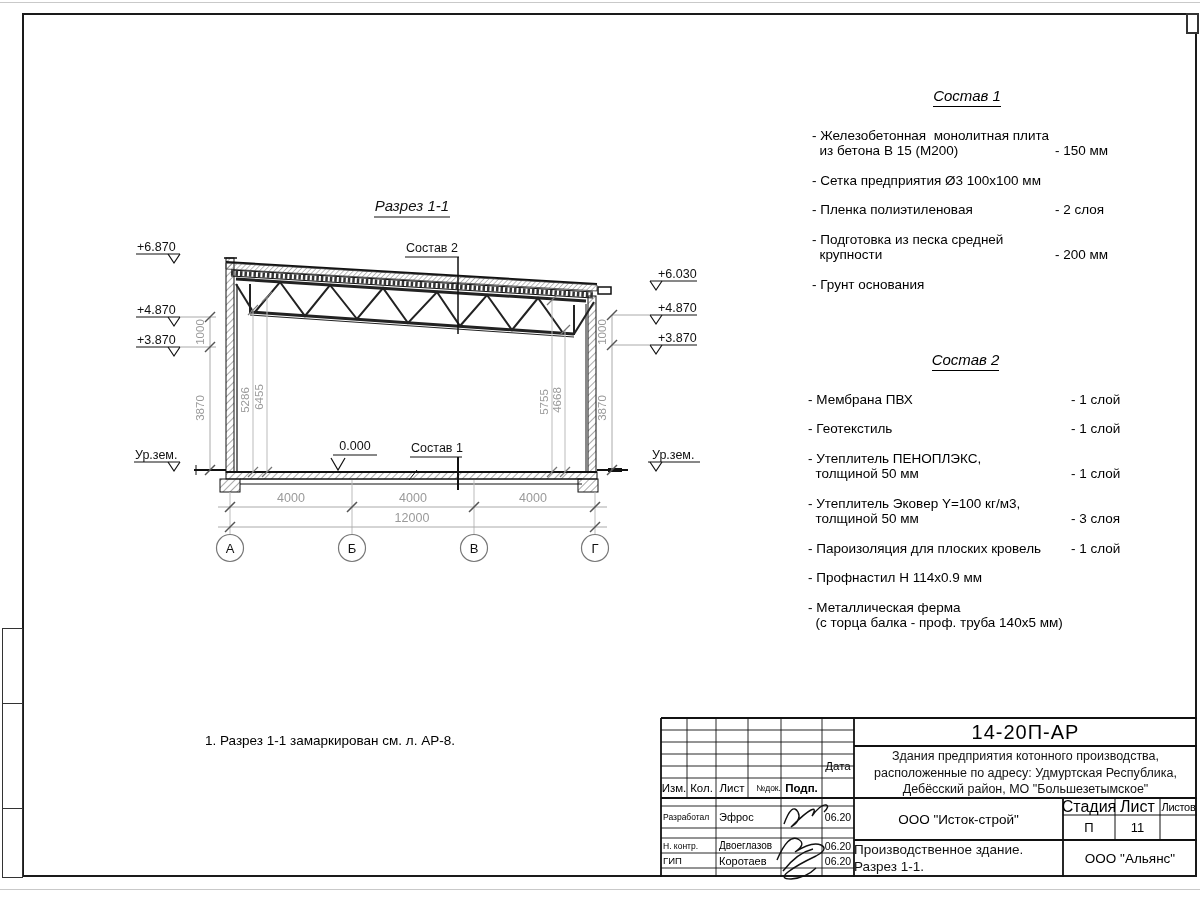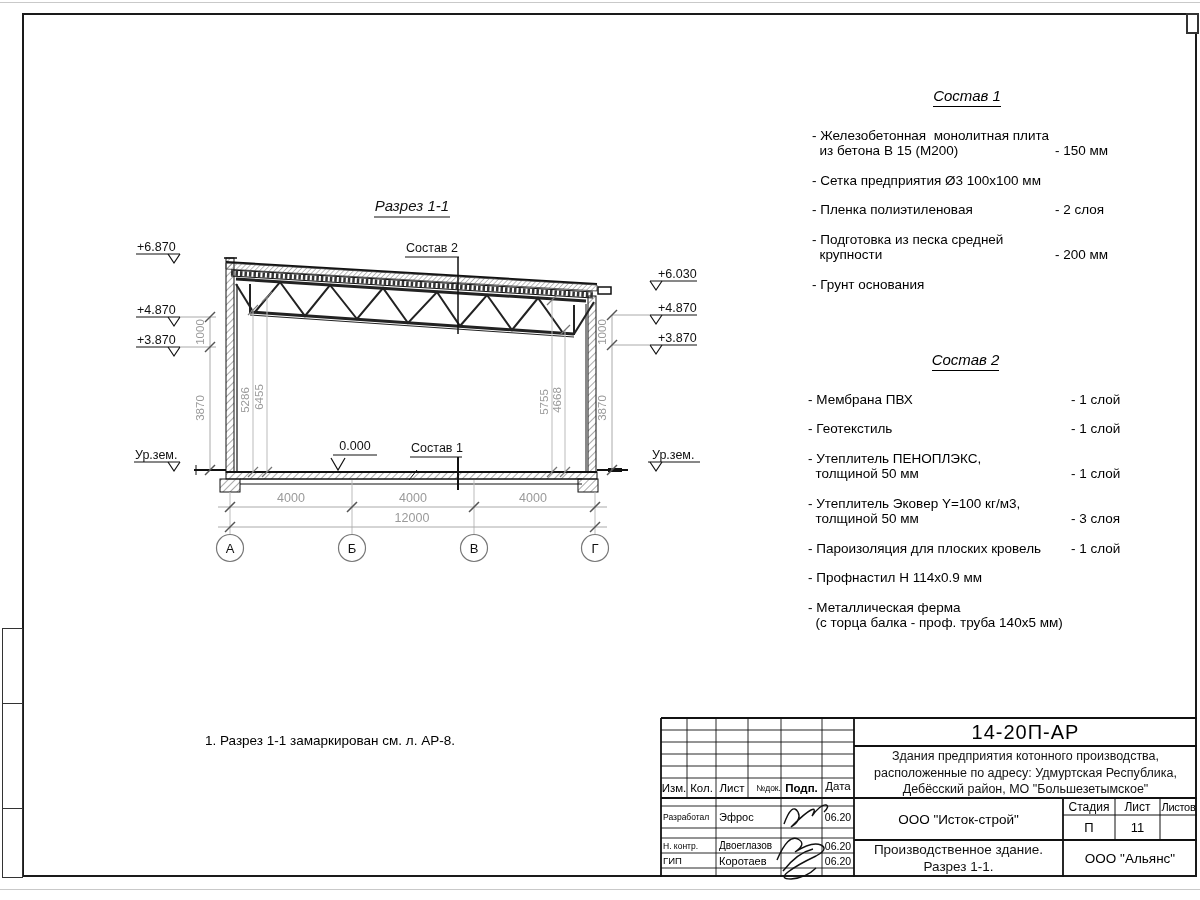--- a/index.html
+++ b/index.html
@@ -26,21 +26,21 @@
   .tb.left{justify-content:flex-start;text-align:left;}
   .docnum{font-size:20px;letter-spacing:1px;}
   .proj{font-size:12.5px;line-height:16.5px;}
   .org{font-size:13.5px;}
   .obj{font-size:13.5px;line-height:17px;}
   .hdr{font-size:11.5px;}
   .hdr.small{font-size:8.5px;padding-left:8px;}
   .role{font-size:8.5px;}
   .nm{font-size:11px;}
   .dt{font-size:10.5px;}
-  .stg{font-size:12px;}
+  .stg{font-size:16px;}
   .stgv{font-size:13px;}
 </style>
 </head>
 <body>
 
 <div class="page">
 
   <div class="edge" style="top:2px;"></div>
   <div class="edge" style="top:889px;"></div>
   <div class="frame"></div>
@@ -340,33 +340,33 @@
   </div>
 
   <div class="tb org" style="left:854px;top:798px;width:209px;height:42px;">ООО "Исток-строй"</div>
 
   <div class="tb stg" style="left:1063px;top:798px;width:52px;height:17px;">Стадия</div>
   <div class="tb stg" style="left:1115px;top:798px;width:45px;height:17px;">Лист</div>
   <div class="tb stg" style="left:1160px;top:798px;width:37px;height:17px;font-size:11px;letter-spacing:-0.3px;">Листов</div>
   <div class="tb stgv" style="left:1063px;top:815px;width:52px;height:25px;">П</div>
   <div class="tb stgv" style="left:1115px;top:815px;width:45px;height:25px;">11</div>
 
-  <div class="abs obj" style="left:854px;top:841px;width:209px;text-align:center;">
+  <div class="abs obj" style="left:854px;top:841px;width:209px;text-align:left;">
     <div>Производственное здание.</div>
     <div>Разрез 1-1.</div>
   </div>
 
   <div class="tb org" style="left:1063px;top:840px;width:134px;height:37px;">ООО "Альянс"</div>
 
   <div class="tb hdr" style="left:661px;top:778px;width:26px;height:20px;">Изм.</div>
   <div class="tb hdr" style="left:687px;top:778px;width:29px;height:20px;">Кол.</div>
   <div class="tb hdr" style="left:716px;top:778px;width:32px;height:20px;">Лист</div>
   <div class="tb hdr small" style="left:748px;top:778px;width:33px;height:20px;">№док.</div>
   <div class="tb hdr" style="left:781px;top:778px;width:41px;height:20px;font-weight:bold;">Подп.</div>
-  <div class="tb hdr" style="left:822px;top:776px;width:32px;height:20px;">Дата</div>
+  <div class="tb hdr" style="left:822px;top:756px;width:32px;height:20px;">Дата</div>
 
   <div class="tb left role" style="left:663px;top:806px;width:52px;height:22px;">Разработал</div>
   <div class="tb left nm" style="left:719px;top:806px;width:61px;height:22px;">Эфрос</div>
   <div class="tb dt" style="left:822px;top:806px;width:32px;height:22px;">06.20</div>
 
   <div class="tb left role" style="left:663px;top:838px;width:52px;height:15px;">Н. контр.</div>
   <div class="tb left nm" style="left:719px;top:838px;width:61px;height:15px;font-size:10px;">Двоеглазов</div>
   <div class="tb dt" style="left:822px;top:838px;width:32px;height:15px;">06.20</div>
 
   <div class="tb left role" style="left:663px;top:853px;width:52px;height:15px;font-size:9.5px;">ГИП</div>

